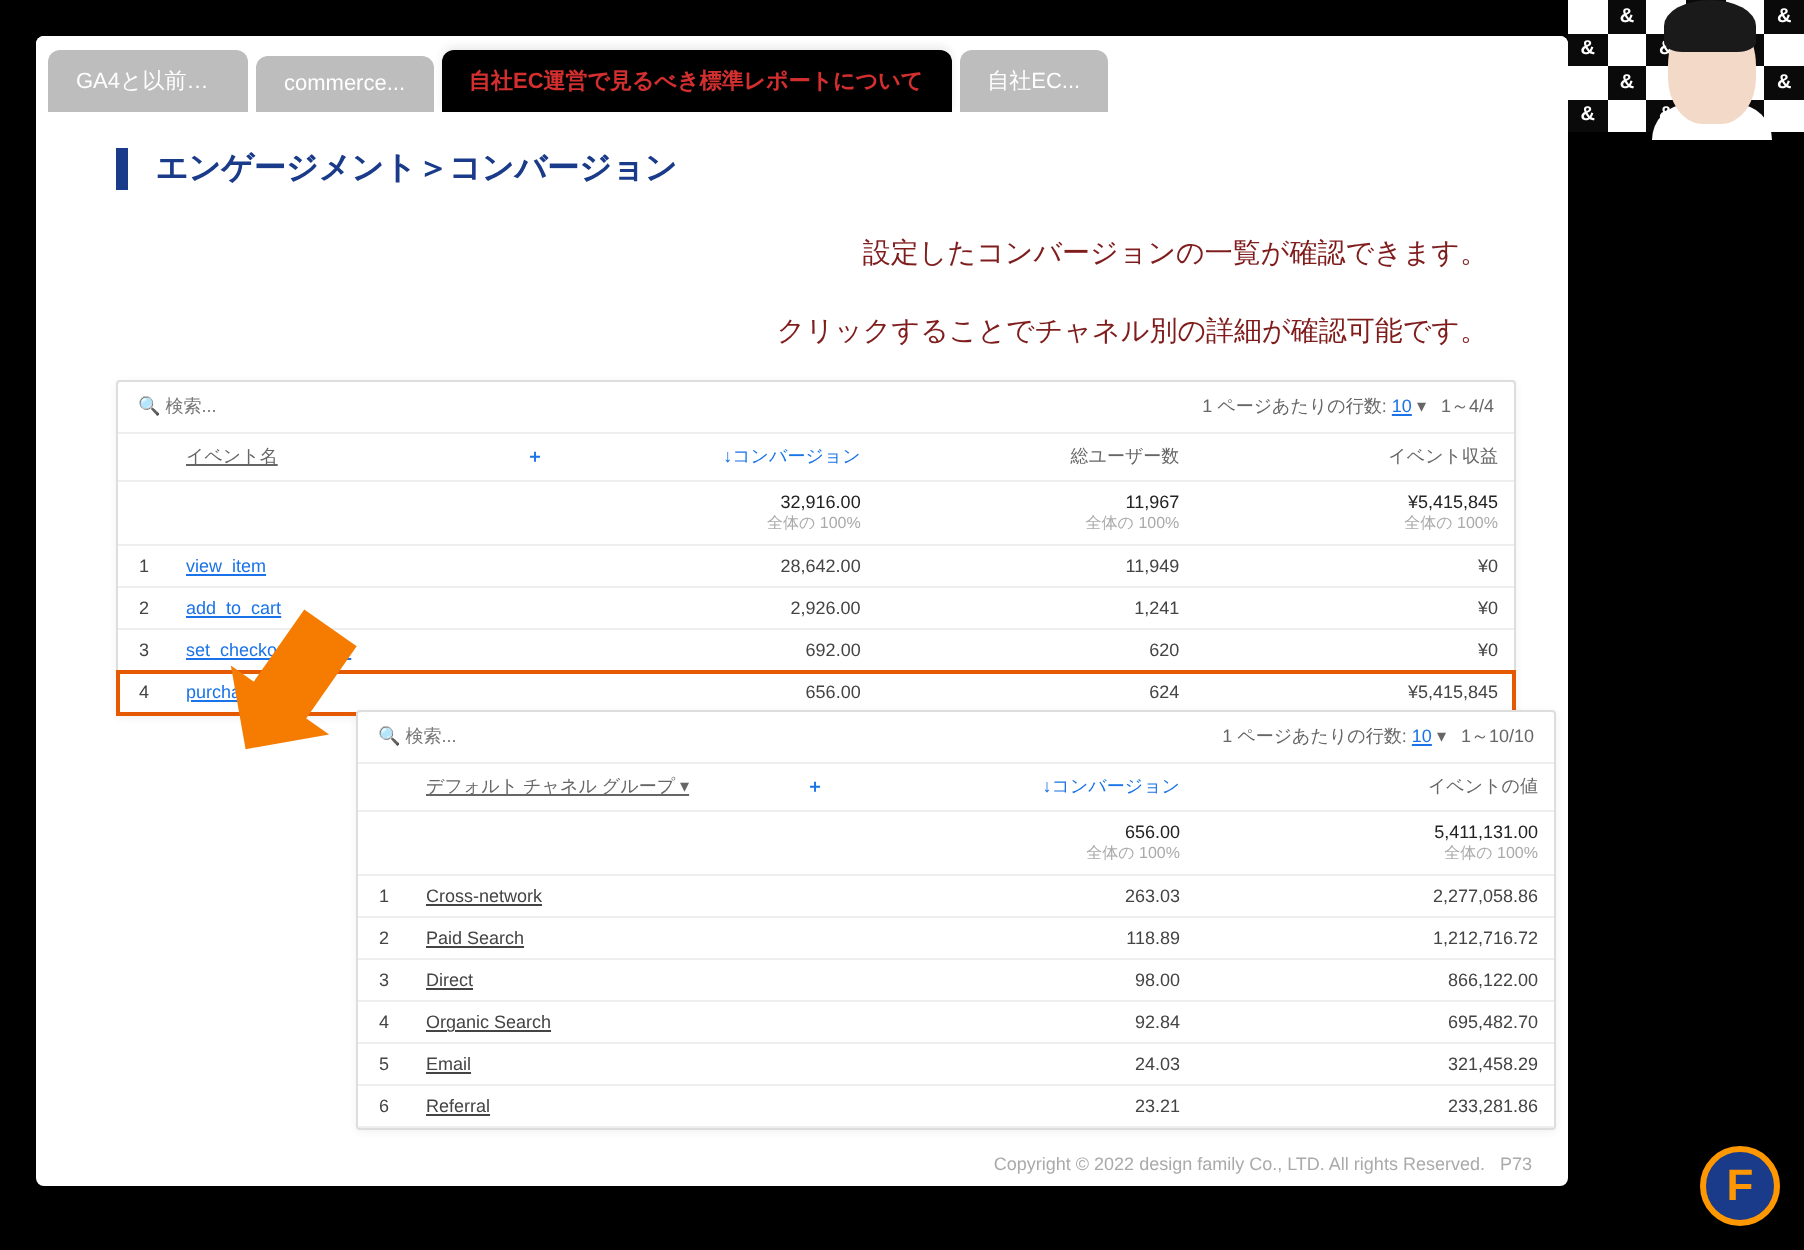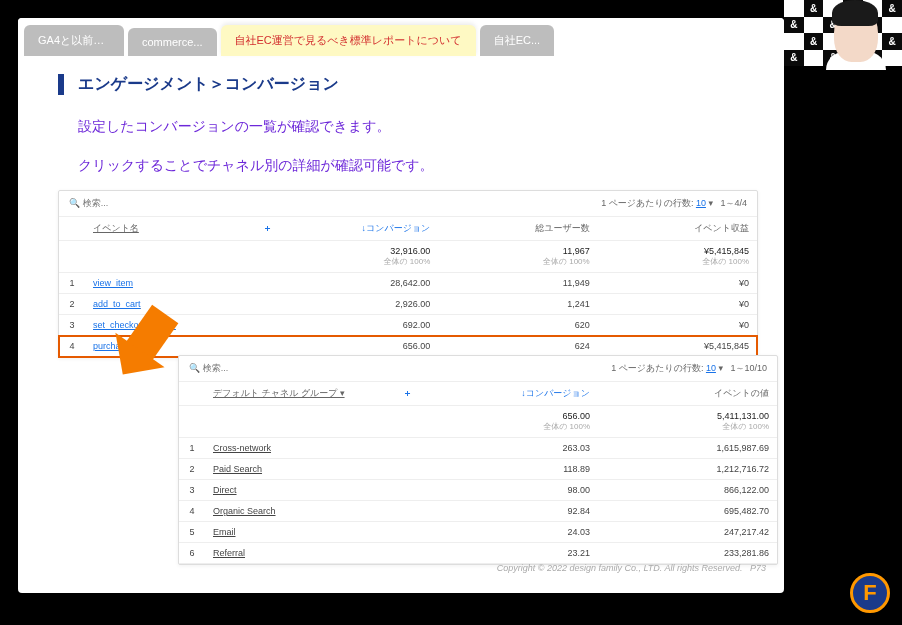--- a/index.html
+++ b/index.html
@@ -32,43 +32,44 @@
     border-radius: 6px 6px 0 0;
     font-size: 11px;
     color: #fff;
     background: #bdbdbd;
     white-space: nowrap;
     overflow: hidden;
     text-overflow: ellipsis;
     max-width: 100px;
   }
   .tab.active {
-    background: #fef9c3;
+    background: #000000;
     color: #d32f2f;
-    font-weight: 400;
+    font-weight: 700;
     max-width: 400px;
     box-shadow: 0 -2px 4px rgba(0,0,0,.08);
   }
   .slide {
     padding: 18px 40px 0 40px;
   }
   .heading {
     border-left: 6px solid #1a3a8a;
     padding-left: 14px;
     font-size: 16px;
     font-weight: 600;
     color: #1a3a8a;
     margin-bottom: 18px;
   }
   .para {
     font-size: 14px;
-    color: #6d28d9;
+    color: #7f1d1d;
     line-height: 1.9;
     margin-left: 20px;
     margin-bottom: 12px;
+    text-align: right;
   }
   .panel-stack {
     position: relative;
     margin-top: 6px;
     height: 370px;
   }
   .panel {
     position: absolute;
     background: #fff;
     border: 1px solid #ddd;
@@ -129,24 +130,23 @@
     position: absolute;
     left: -30px; top: 0px;
     width: 0; height: 0;
     border-left: 30px solid transparent;
     border-right: 30px solid transparent;
     border-top: 30px solid #f57c00;
   }
 
   .footer {
     position: absolute;
-    bottom: 20px; right: 18px;
+    bottom: 6px; right: 18px;
     font-size: 9px;
     color: #aaa;
-    font-style: italic;
   }
 
   .speaker {
     position: absolute;
     right: 0; top: 0;
     width: 118px; height: 66px;
     background: #fff;
     display: grid;
     grid-template-columns: repeat(6,1fr);
     grid-template-rows: repeat(4,1fr);
@@ -316,21 +316,21 @@
                 <td class="left"></td>
                 <td></td>
               <td><span>656.00</span><span class="sub">全体の 100%</span></td>
               <td><span>5,411,131.00</span><span class="sub">全体の 100%</span></td>
             </tr>
             <tr>
               <td class="idx">1</td>
                 <td class="left">Cross-network</td>
                 <td></td>
               <td>263.03</td>
-                <td>1,615,987.69</td>
+                <td>2,277,058.86</td>
             </tr>
             <tr>
               <td class="idx">2</td>
                 <td class="left">Paid Search</td>
                 <td></td>
               <td>118.89</td>
                 <td>1,212,716.72</td>
             </tr>
             <tr>
               <td class="idx">3</td>
@@ -344,21 +344,21 @@
                 <td class="left">Organic Search</td>
                 <td></td>
               <td>92.84</td>
                 <td>695,482.70</td>
             </tr>
             <tr>
               <td class="idx">5</td>
                 <td class="left">Email</td>
                 <td></td>
               <td>24.03</td>
-                <td>247,217.42</td>
+                <td>321,458.29</td>
             </tr>
             <tr>
               <td class="idx">6</td>
                 <td class="left">Referral</td>
                 <td></td>
               <td>23.21</td>
                 <td>233,281.86</td>
             </tr>
           </tbody>
         </table>

